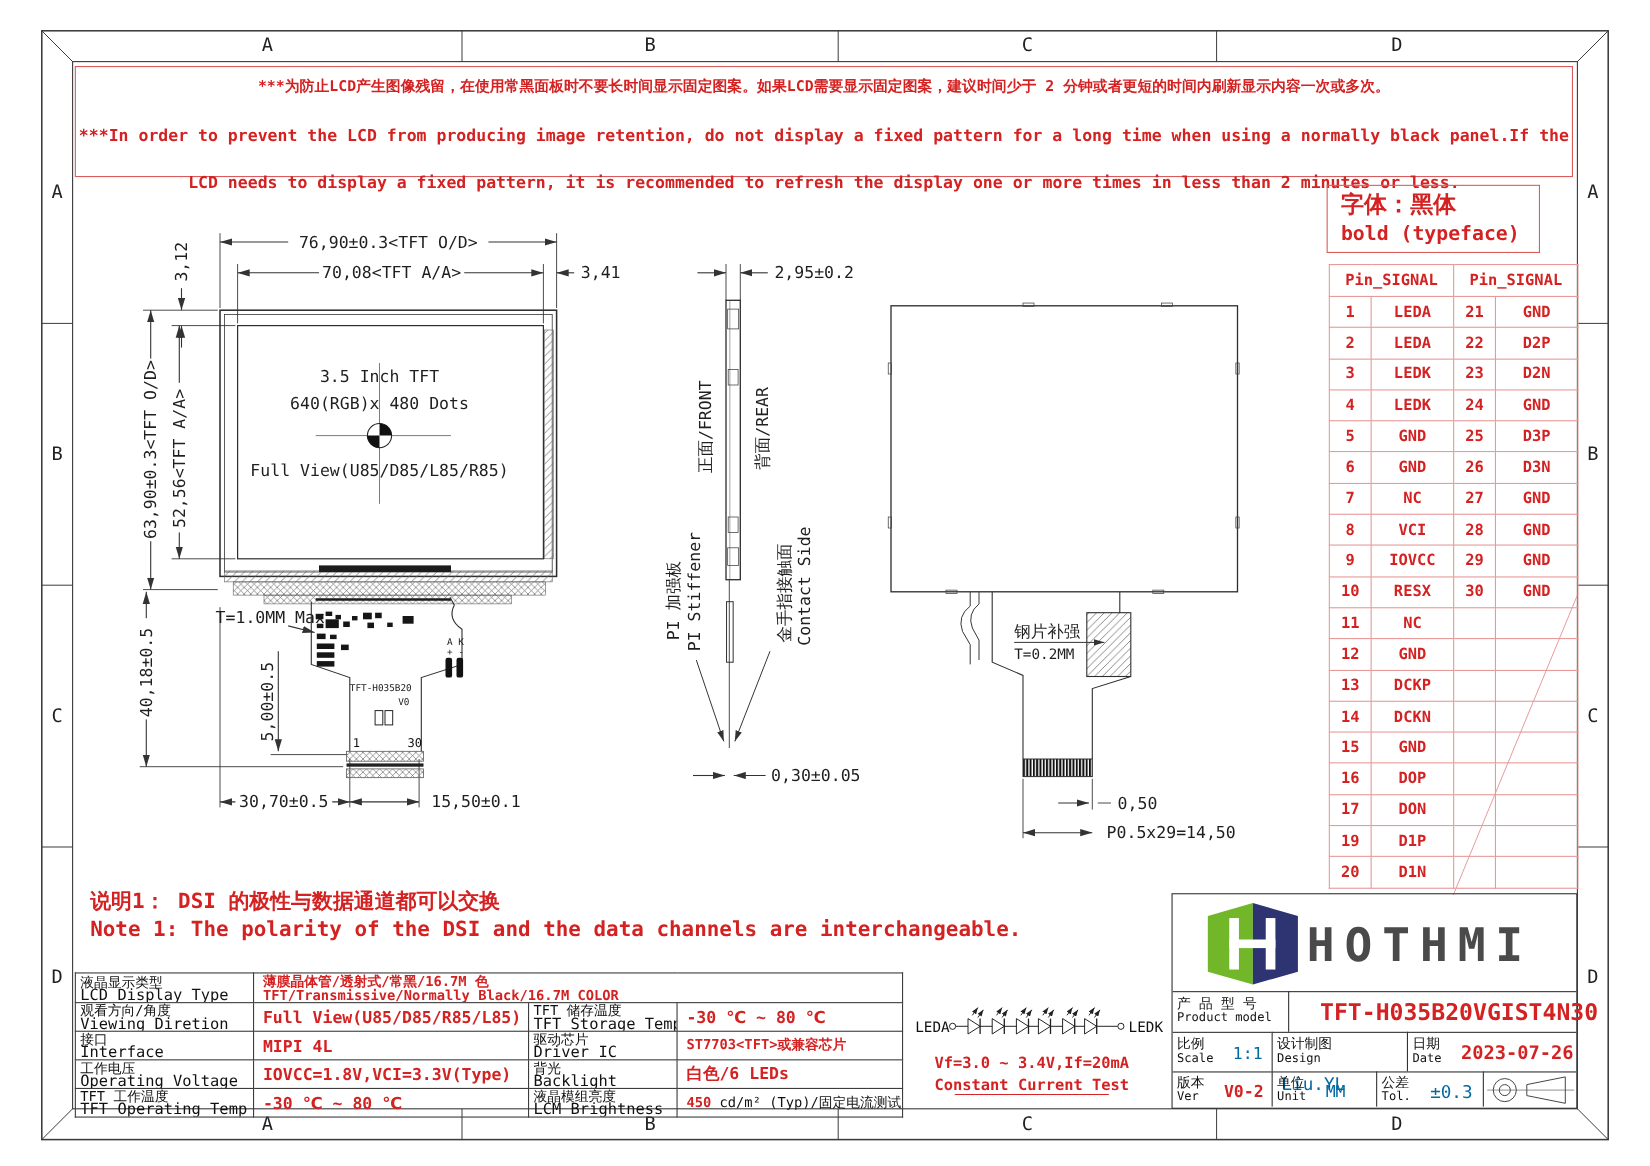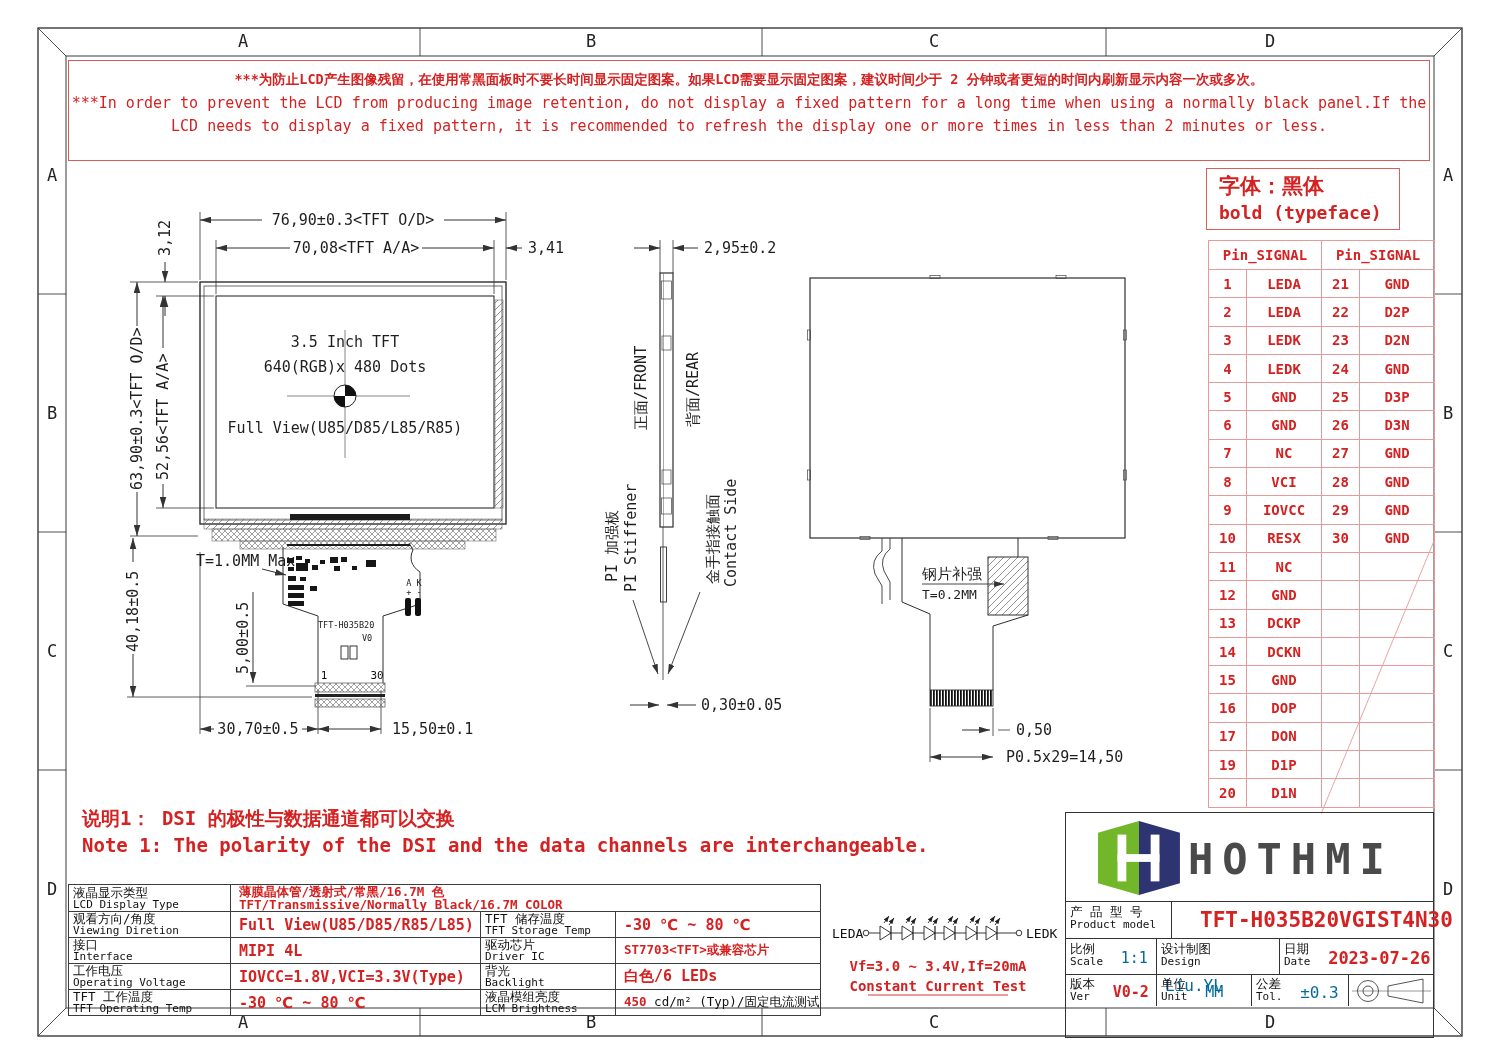--- a/index.html
+++ b/index.html
@@ -6,47 +6,47 @@
   body{width:1500px;height:1060px;position:relative;overflow:hidden;
        font-family:"DejaVu Sans Mono","DejaVu Sans",monospace;color:#1f1f1f;}
   .abs{position:absolute;}
   .zone-letter{position:absolute;width:20px;height:20px;text-align:center;
        font-size:17px;color:#222;line-height:20px;}
   
   #warning-box{left:68px;top:60px;width:1362px;height:101px;border:1.5px solid #d95b5b;
        text-align:center;padding-top:7px;box-sizing:border-box;}
   .warn-line{color:#d42222;line-height:23.5px;white-space:nowrap;}
   .warn-cjk{font-size:13.5px;font-weight:bold;letter-spacing:0px;}
-  .warn-en{font-size:15px;font-weight:normal;}
+  .warn-en{font-size:15px;font-weight:bold;margin-top:20px;}
   
   #font-note{left:1206px;top:168px;width:194px;height:62px;border:1.6px solid #dd5c5c;
        padding:4px 0 0 12px;box-sizing:border-box;}
   #font-note .l1{color:#d42222;font-size:21px;font-weight:bold;line-height:27px;}
   #font-note .l2{color:#d42222;font-size:18px;font-weight:bold;line-height:26px;}
   
   #pin-table{left:1208px;top:240px;border-collapse:collapse;table-layout:fixed;width:226px;}
   #pin-table th,#pin-table td{border:1px solid #e79a9a;color:#d42222;font-weight:bold;
        text-align:center;padding:0;overflow:hidden;}
   #pin-table th{height:28px;font-size:14px;}
   #pin-table td{height:27.3px;font-size:14px;}
   
   .note-line{position:absolute;color:#d42222;white-space:nowrap;font-weight:bold;}
   #note-cn{left:82px;top:806px;font-size:19px;}
   #note-en{left:82px;top:834px;font-size:19px;}
   
   #spec-table{left:68px;top:884px;border-collapse:collapse;table-layout:fixed;width:752px;border-radius:20px;}
   #spec-table td{border:1px solid #3c3c3c;padding:0 0 0 4px;vertical-align:middle;overflow:hidden;}
   #spec-table .lbl .cn{font-size:12.5px;line-height:13px;color:#111;white-space:nowrap;}
-  #spec-table .lbl .en{font-size:11px;line-height:12px;color:#111;white-space:nowrap;}
+  #spec-table .lbl .en{font-size:14px;line-height:12px;color:#111;white-space:nowrap;}
   #spec-table .val{color:#d42222;font-size:15px;font-weight:bold;padding-left:8px;white-space:nowrap;margin-top:12px;}
   #spec-table .val-2l div{color:#d42222;font-size:12.5px;font-weight:bold;line-height:13px;white-space:nowrap;}
   .val-sm{font-size:12.5px !important;}
   .blk{color:#111;font-weight:normal;}
   
-  #title-block{left:1065px;top:812px;width:369px;height:226px;border:1.6px solid #333;box-sizing:border-box;}
+  #title-block{left:1065px;top:812px;width:369px;height:196px;border:1.6px solid #333;box-sizing:border-box;}
   .tb-cell{position:absolute;box-sizing:border-box;border-left:1px solid #333;border-top:1px solid #333;}
   .tb-cell.first{border-left:none;}
   .tb-lbl{display:inline-block;vertical-align:middle;padding-left:4px;}
   .tb-lbl .cn{font-size:12.5px;line-height:14px;color:#111;white-space:nowrap;}
   .tb-lbl .en{font-size:11px;line-height:12px;color:#111;white-space:nowrap;}
   .tb-val{display:inline-block;vertical-align:middle;font-size:15px;color:#0369a1;padding-left:8px;white-space:nowrap;}
   .tb-val.red{color:#d42222;font-weight:bold;}
   #brand-text{position:absolute;left:122px;top:22px;font-size:42px;font-weight:bold;
        letter-spacing:9px;color:#4a4a4a;white-space:nowrap;}
   #model-value{font-size:21px;font-weight:bold;color:#d42222;padding-left:6px;white-space:nowrap;margin-left:22px;}

